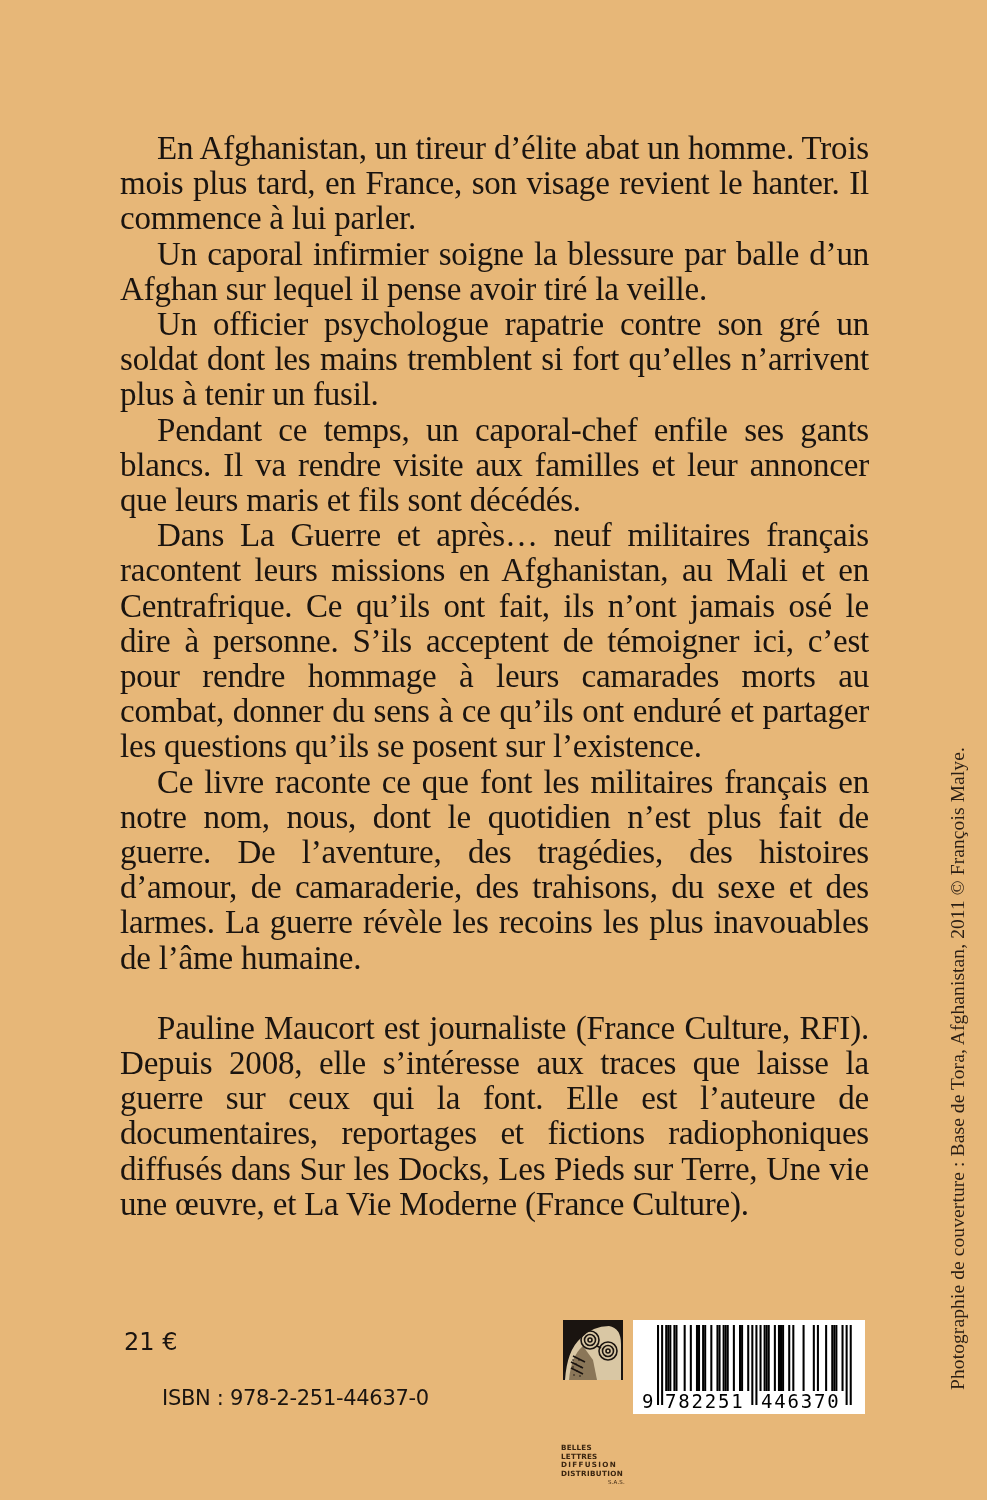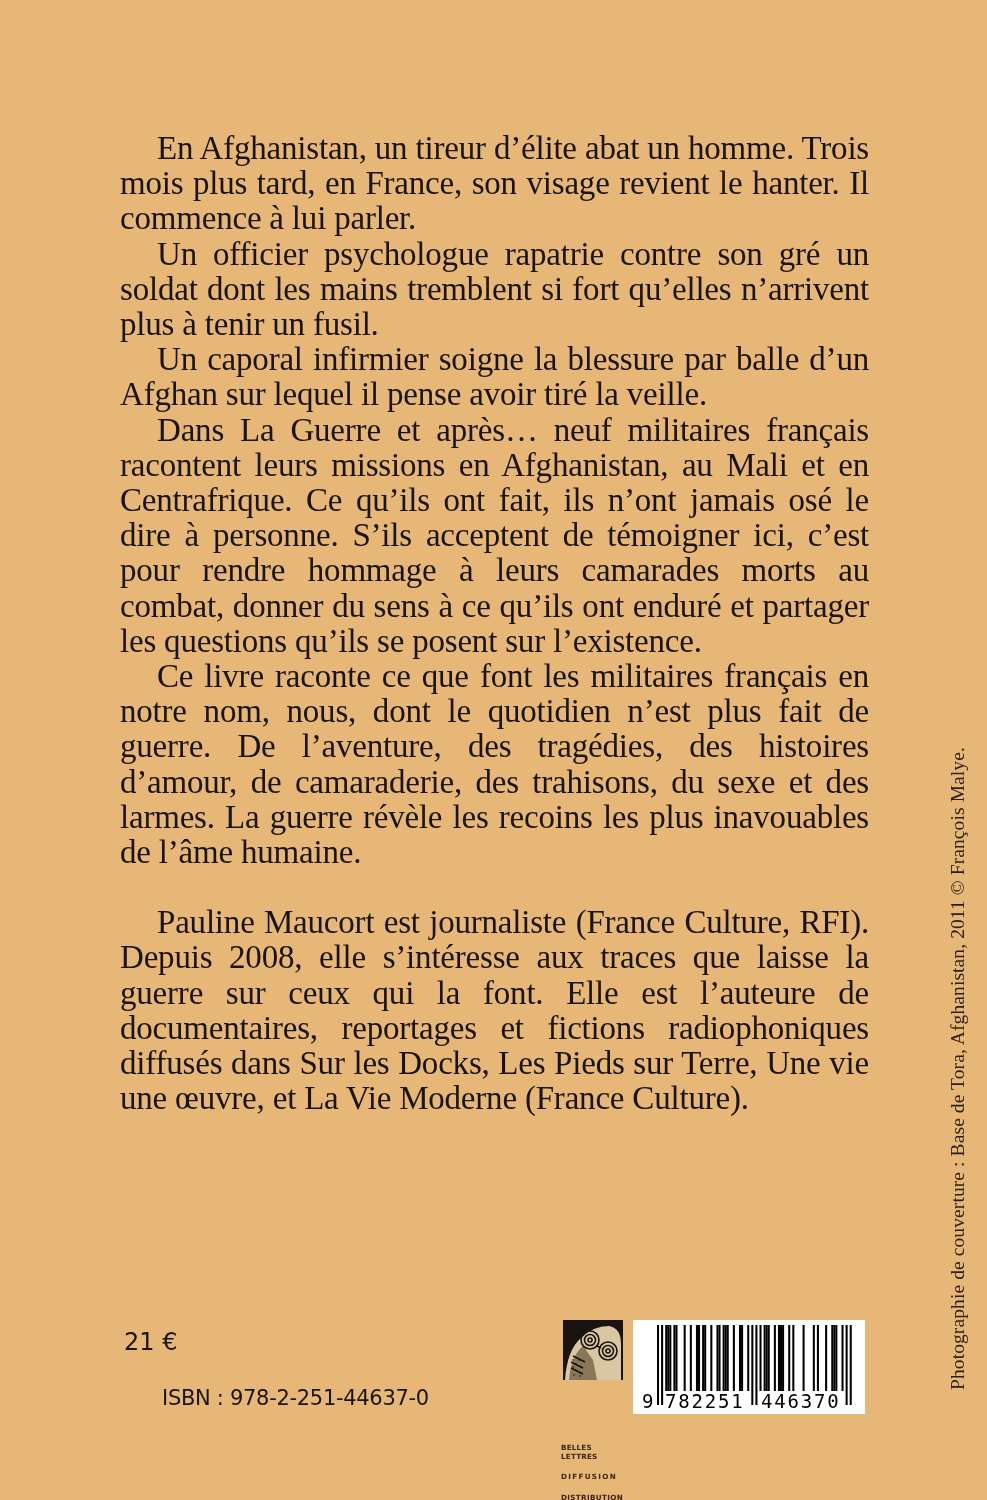--- a/index.html
+++ b/index.html
@@ -62,21 +62,21 @@
       left: 561px;
       top: 1444px;
       width: 64px;
       font-family: "DejaVu Sans", "Liberation Sans", sans-serif;
       font-weight: bold;
       font-size: 7.2px;
       line-height: 8.6px;
       color: #3a2510;
       letter-spacing: 0.2px;
     }
-    .publisher-name .l2, .publisher-name .l3 { letter-spacing: 1.3px; margin-top: 12px; }
+    .publisher-name .l2, .publisher-name .l3 { letter-spacing: 1.3px; }
     .publisher-name .l3 { letter-spacing: 0.35px; }
     .publisher-name .l4 { text-align: right; font-weight: normal; font-size: 5.5px; }
     .barcode {
       position: absolute;
       left: 633px;
       top: 1320px;
       width: 232px;
       height: 94px;
       background: #ffffff;
     }
@@ -93,22 +93,23 @@
       color: #2a1e14;
       letter-spacing: 0.1px;
     }
   </style>
 </head>
 <body>
 
 <div class="text-block">
   <div id="blurb">
       <p><span>En Afghanistan, un tireur d’élite abat un homme. Trois mois plus tard, en France, son visage revient le hanter. Il commence à lui parler.</span></p>
+      <p><span>Un caporal infirmier soigne la blessure par balle d’un Afghan sur lequel il pense avoir tiré la veille.</span></p>
       <p><span>Un officier psychologue rapatrie contre son gré un soldat dont les mains tremblent si fort qu’elles n’arrivent plus à tenir un fusil.</span></p>
-      <p><span>Un caporal infirmier soigne la blessure par balle d’un Afghan sur lequel il pense avoir tiré la veille.</span></p>
+      <p><span>Pendant ce temps, un caporal-chef enfile ses gants blancs. Il va rendre visite aux familles et leur annoncer que leurs maris et fils sont décédés.</span></p>
       <p><span>Dans </span><span class="it">La Guerre et après</span><span>… neuf militaires français racontent leurs missions en Afghanistan, au Mali et en Centrafrique. Ce qu’ils ont fait, ils n’ont jamais osé le dire à personne. S’ils acceptent de témoigner ici, c’est pour rendre hommage à leurs camarades morts au combat, donner du sens à ce qu’ils ont enduré et partager les questions qu’ils se posent sur l’existence.</span></p>
       <p><span>Ce livre raconte ce que font les militaires français en notre nom, nous, dont le quotidien n’est plus fait de guerre. De l’aventure, des tragédies, des histoires d’amour, de camaraderie, des trahisons, du sexe et des larmes. La guerre révèle les recoins les plus inavouables de l’âme humaine.</span></p>
     </div>
   <p class="bio" id="bio"><span>Pauline Maucort est journaliste (France Culture, RFI). Depuis 2008, elle s’intéresse aux traces que laisse la guerre sur ceux qui la font. Elle est l’auteure de documentaires, reportages et fictions radiophoniques diffusés dans </span><span class="it">Sur les Docks</span><span>, </span><span class="it">Les Pieds sur Terre</span><span>, </span><span class="it">Une vie une œuvre</span><span>, et </span><span class="it">La Vie Moderne</span><span> (France Culture).</span></p>
 </div>
 
 <div class="price">21 €</div>
 <div class="isbn">ISBN : 978-2-251-44637-0</div>
 
 <div class="publisher-logo">

